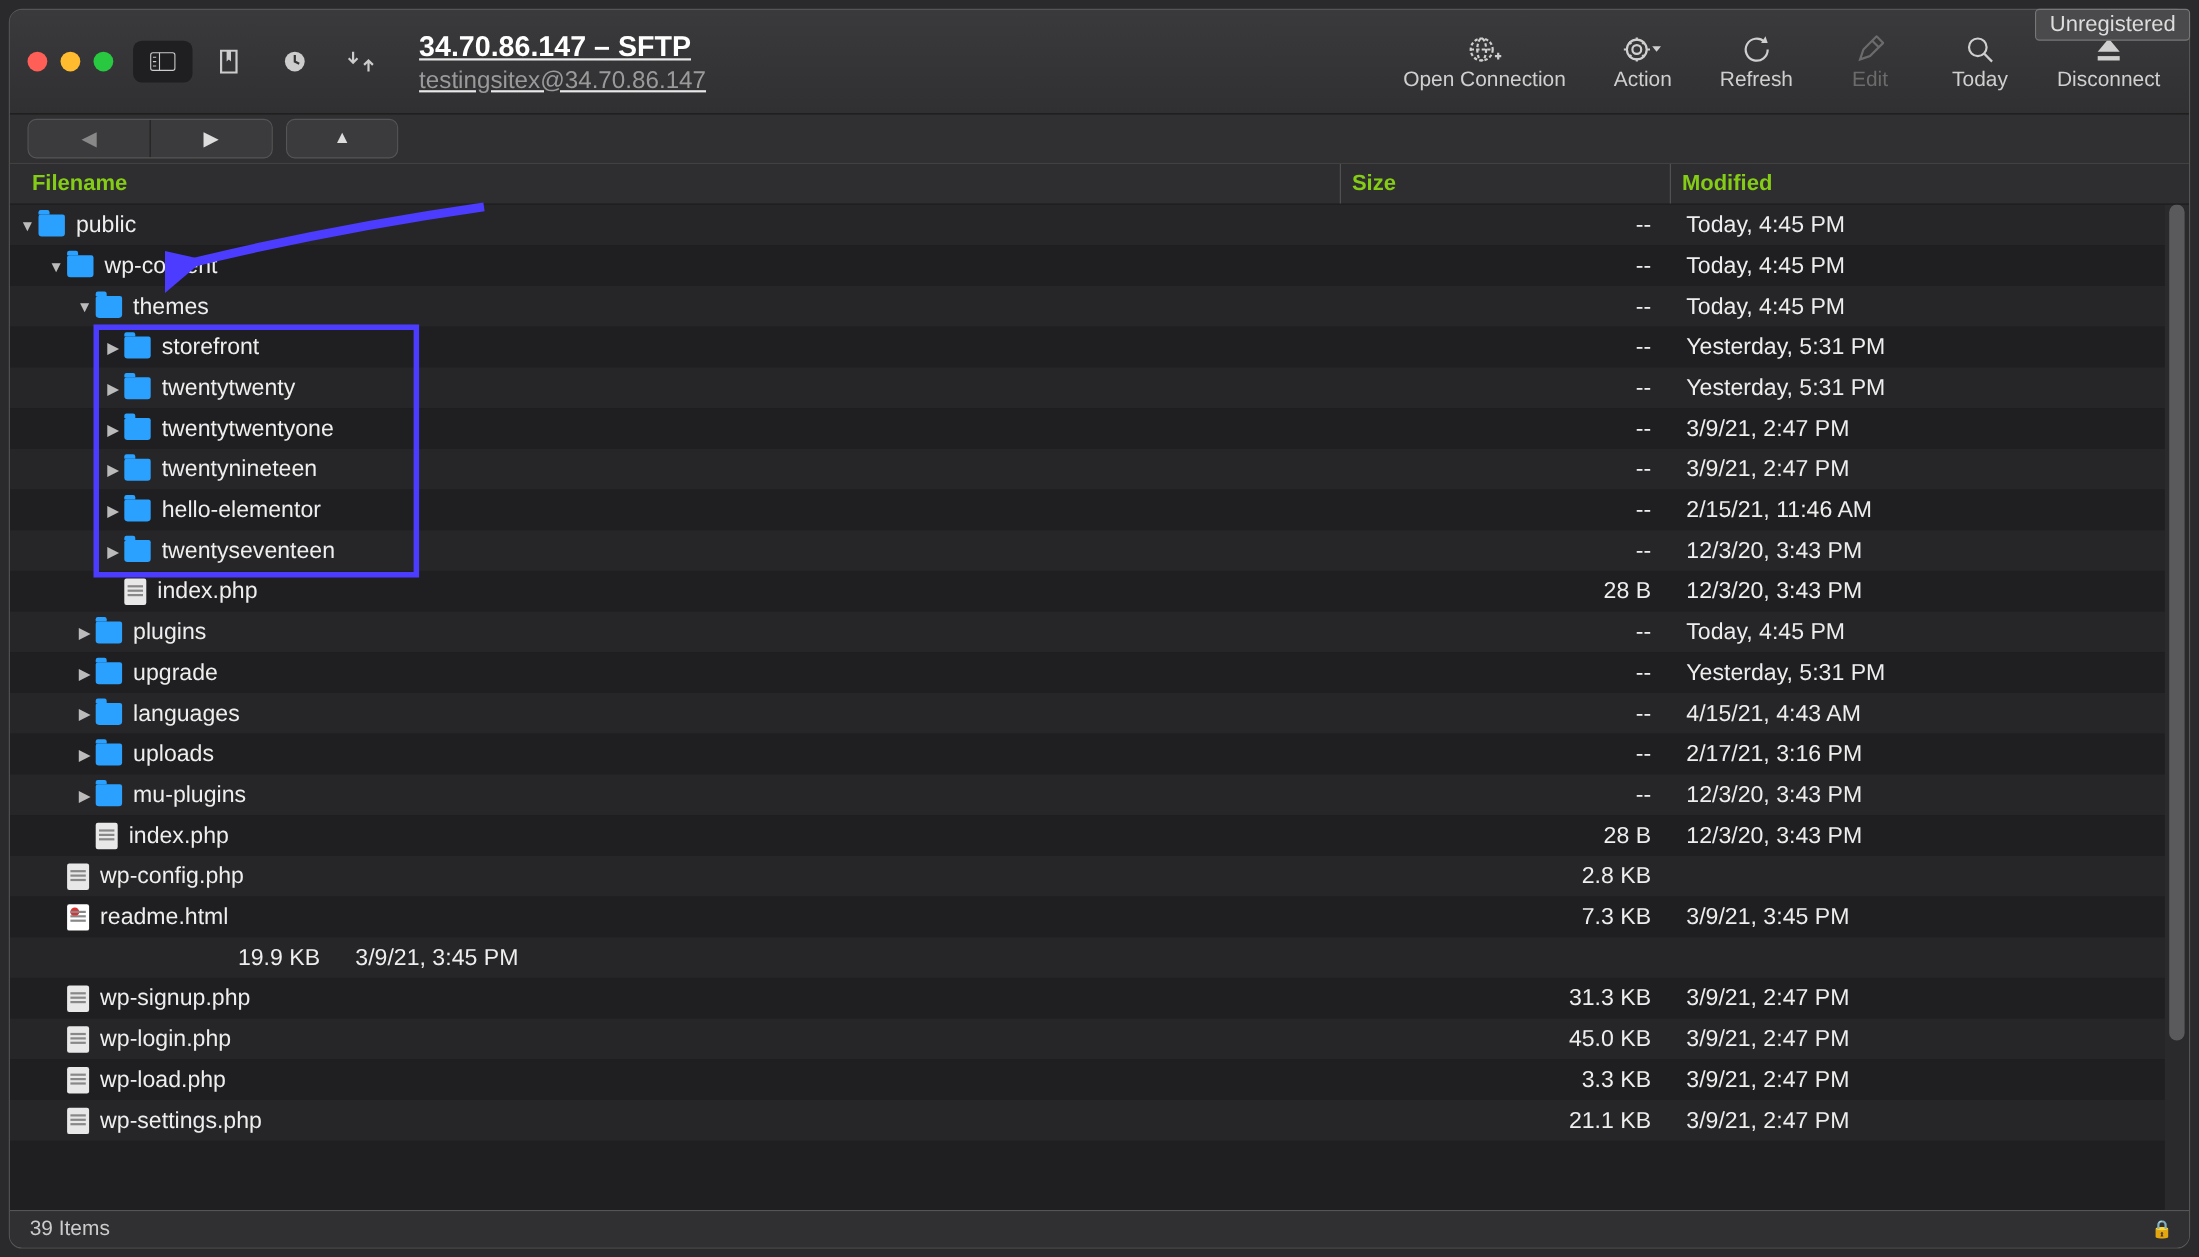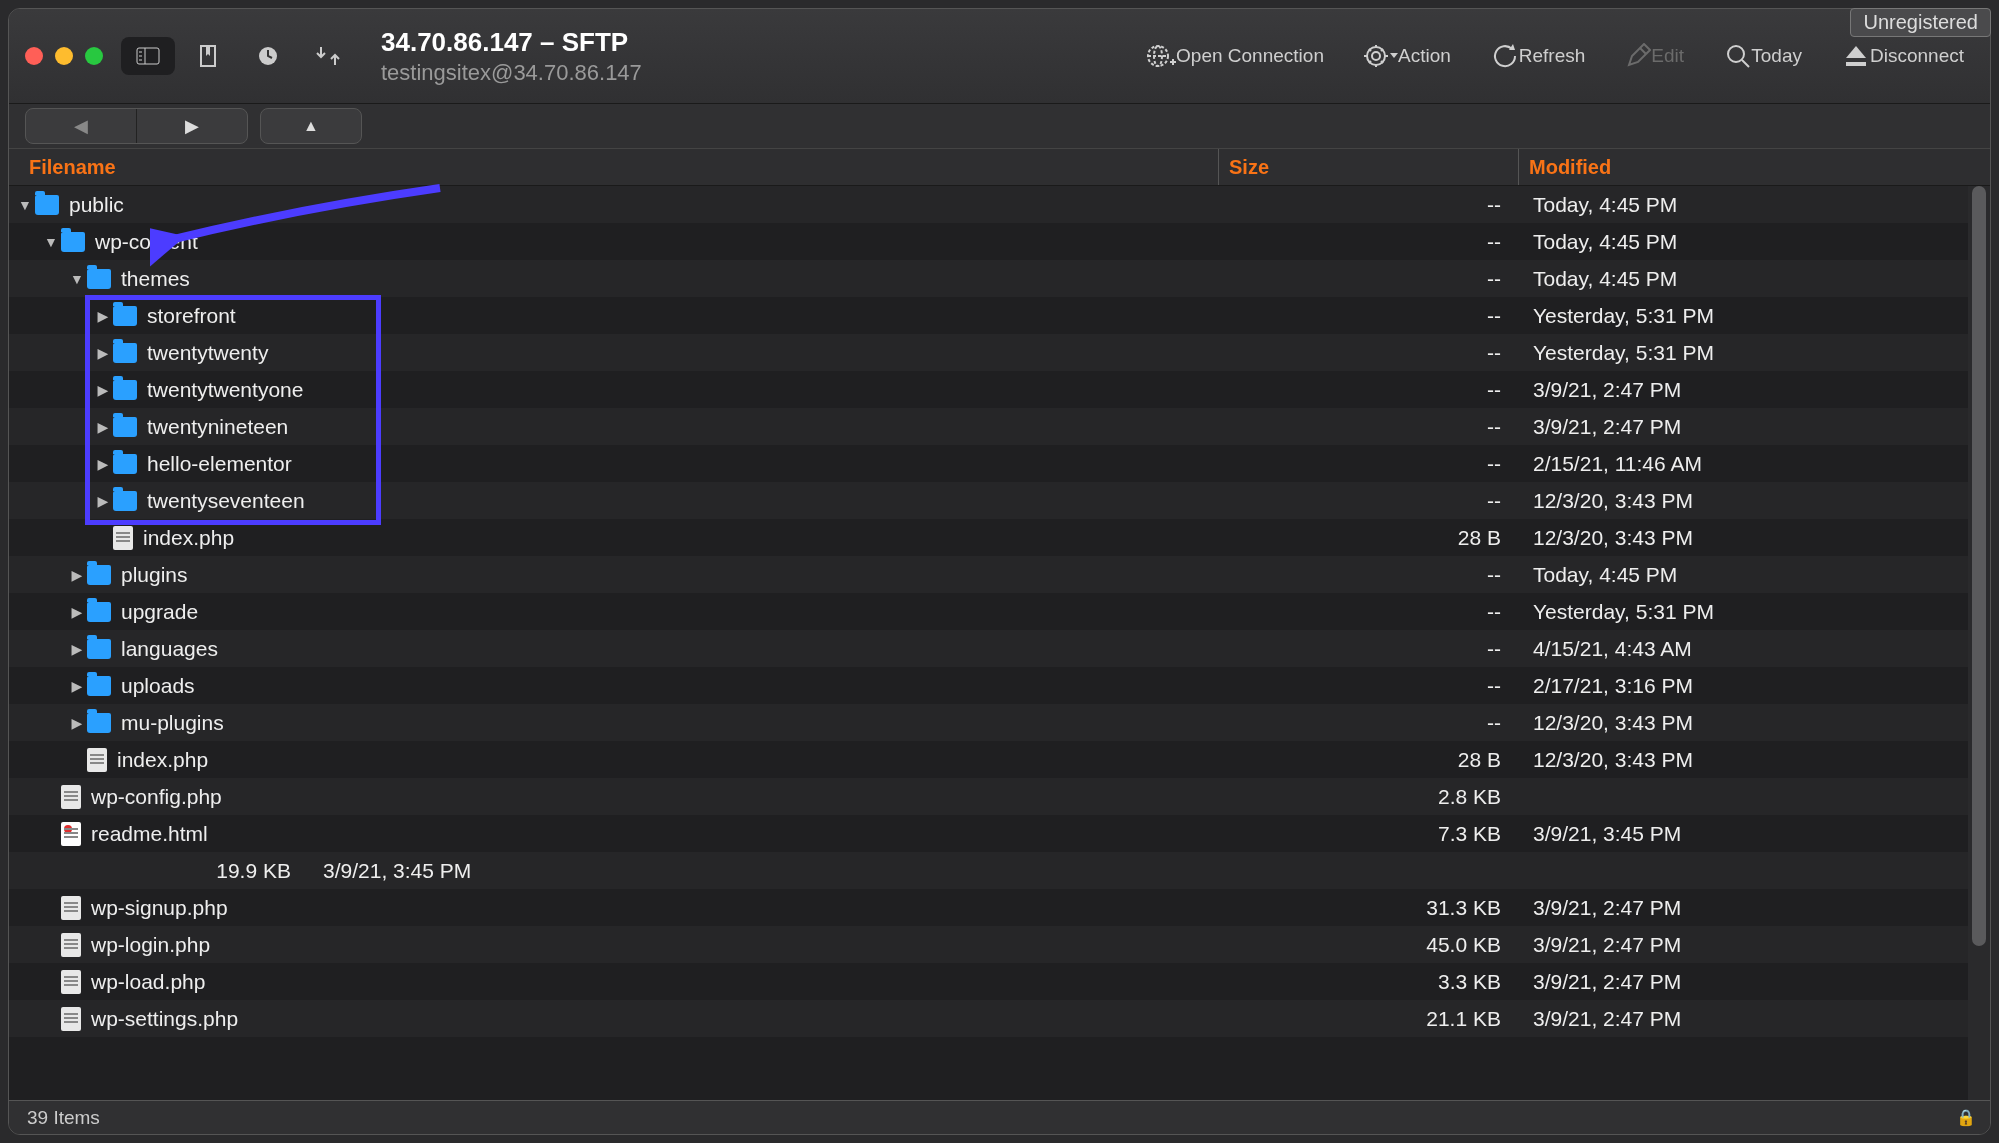--- a/index.html
+++ b/index.html
@@ -4,41 +4,41 @@
 <style>
   * { box-sizing: border-box; margin: 0; padding: 0; font-family: -apple-system, "Helvetica Neue", Arial, sans-serif; }
   body { background:#2a2a2c; color:#e8e8e8; width:1999px; height:1143px; overflow:hidden; position:relative; }
   .window { position:absolute; left:8px; top:8px; right:8px; bottom:8px; background:#2a2a2c; border-radius:12px; border:1px solid #555; overflow:hidden; display:flex; flex-direction:column;}
   .toolbar { background:linear-gradient(#3a3a3c,#303032); height:95px; display:flex; align-items:center; padding:0 16px; position:relative; border-bottom:1px solid #1a1a1a;}
   .traffic { display:flex; gap:12px; margin-right:18px;}
   .tl { width:18px; height:18px; border-radius:50%; }
   .tl.r{background:#ff5f57;} .tl.y{background:#febc2e;} .tl.g{background:#28c840;}
   .tbtn { width:54px; height:38px; border-radius:8px; display:flex; align-items:center; justify-content:center; color:#ddd; font-size:20px; cursor:pointer; margin-right:6px;}
   .tbtn.dark{background:#1f1f21;}
-  .title-block{ margin-left:20px; flex:0 0 auto; }
+  .title-block{ margin-left:20px; flex:0 0 auto;text-decoration:underline; }
   .title-block .t1{font-size:26px; font-weight:700; color:#fff;}
   .title-block .t2{font-size:22px; color:#9a9a9a; margin-top:2px;}
   .toolbar-actions{ margin-left:auto; display:flex; gap:40px; padding-right:10px;}
-  .action{ display:flex; flex-direction:row; align-items:center; color:#cfcfcf; font-size:19px; cursor:pointer; min-width:60px;}
+  .action{ display:flex; flex-direction:column; align-items:center; color:#cfcfcf; font-size:19px; cursor:pointer; min-width:60px;}
   .action.dis{ color:#6b6b6b; }
   .action .ic{ height:34px; display:flex; align-items:center; justify-content:center; font-size:26px;}
   .action svg{stroke:#cfcfcf; fill:none; stroke-width:2;}
   .action.dis svg{stroke:#6b6b6b;}
   .badge { position:absolute; top:8px; right:8px; background:#4a4a4c; border:1px solid #777; color:#ddd; font-size:20px; padding:2px 12px; border-radius:4px; z-index:5;}
   .navrow{ background:#303032; height:44px; display:flex; align-items:center; padding:8px 16px; gap:12px;}
   .segbtn{ background:#3b3b3d; border-radius:8px; height:36px; display:flex; align-items:center; overflow:hidden; border:1px solid #555;}
   .segbtn .half{ width:110px; display:flex; align-items:center; justify-content:center; color:#888; font-size:18px;}
   .segbtn .half.en{color:#ddd;}
   .segbtn .sep{width:1px;height:100%;background:#222;}
   .pathbar{ flex:1; background:#3b3b3d; border:1px solid #555; border-radius:8px; height:36px; display:flex; align-items:center; padding:0 10px; position:relative;}
   .pathbar .folder-ic{color:#2aa0ff;margin-right:8px;font-size:18px;}
   .pathbar .txt{color:#eee;font-size:21px;}
   .pathbar .dd{ position:absolute; right:2px; top:2px; bottom:2px; width:28px; background:#0a63ff; border-radius:5px; display:flex; align-items:center; justify-content:center; color:#fff; font-size:14px;}
   .upbtn{ width:102px; height:36px; background:#3b3b3d; border:1px solid #555; border-radius:8px; display:flex; align-items:center; justify-content:center; color:#ddd;}
-  .headers{ height:38px; background:#2e2e30; border-top:1px solid #444; border-bottom:1px solid #1a1a1a; display:flex; align-items:center; font-size:20px; color:#f97316; font-weight:600;}
+  .headers{ height:38px; background:#2e2e30; border-top:1px solid #444; border-bottom:1px solid #1a1a1a; display:flex; align-items:center; font-size:20px; color:#84cc16; font-weight:600;}
   .col-name{flex:0 0 1210px; padding-left:20px; border-right:1px solid #555; height:100%; display:flex; align-items:center;}
   .col-size{flex:0 0 300px; padding-left:10px; border-right:1px solid #555; height:100%; display:flex; align-items:center;}
   .col-mod{flex:1; padding-left:10px;}
   .filelist{ flex:1; overflow-y:auto; background:#1f1f21; position:relative;}
   .row{ height:37px; display:flex; align-items:center; font-size:21px; color:#eee;}
   .row:nth-child(odd){background:#262628;}
   .row:nth-child(even){background:#1f1f21;}
   .row .namecell{flex:0 0 1210px; display:flex; align-items:center; height:100%;}
   .row .sizecell{flex:0 0 300px; text-align:right; padding-right:18px;}
   .row .modcell{flex:1; padding-left:14px;}

